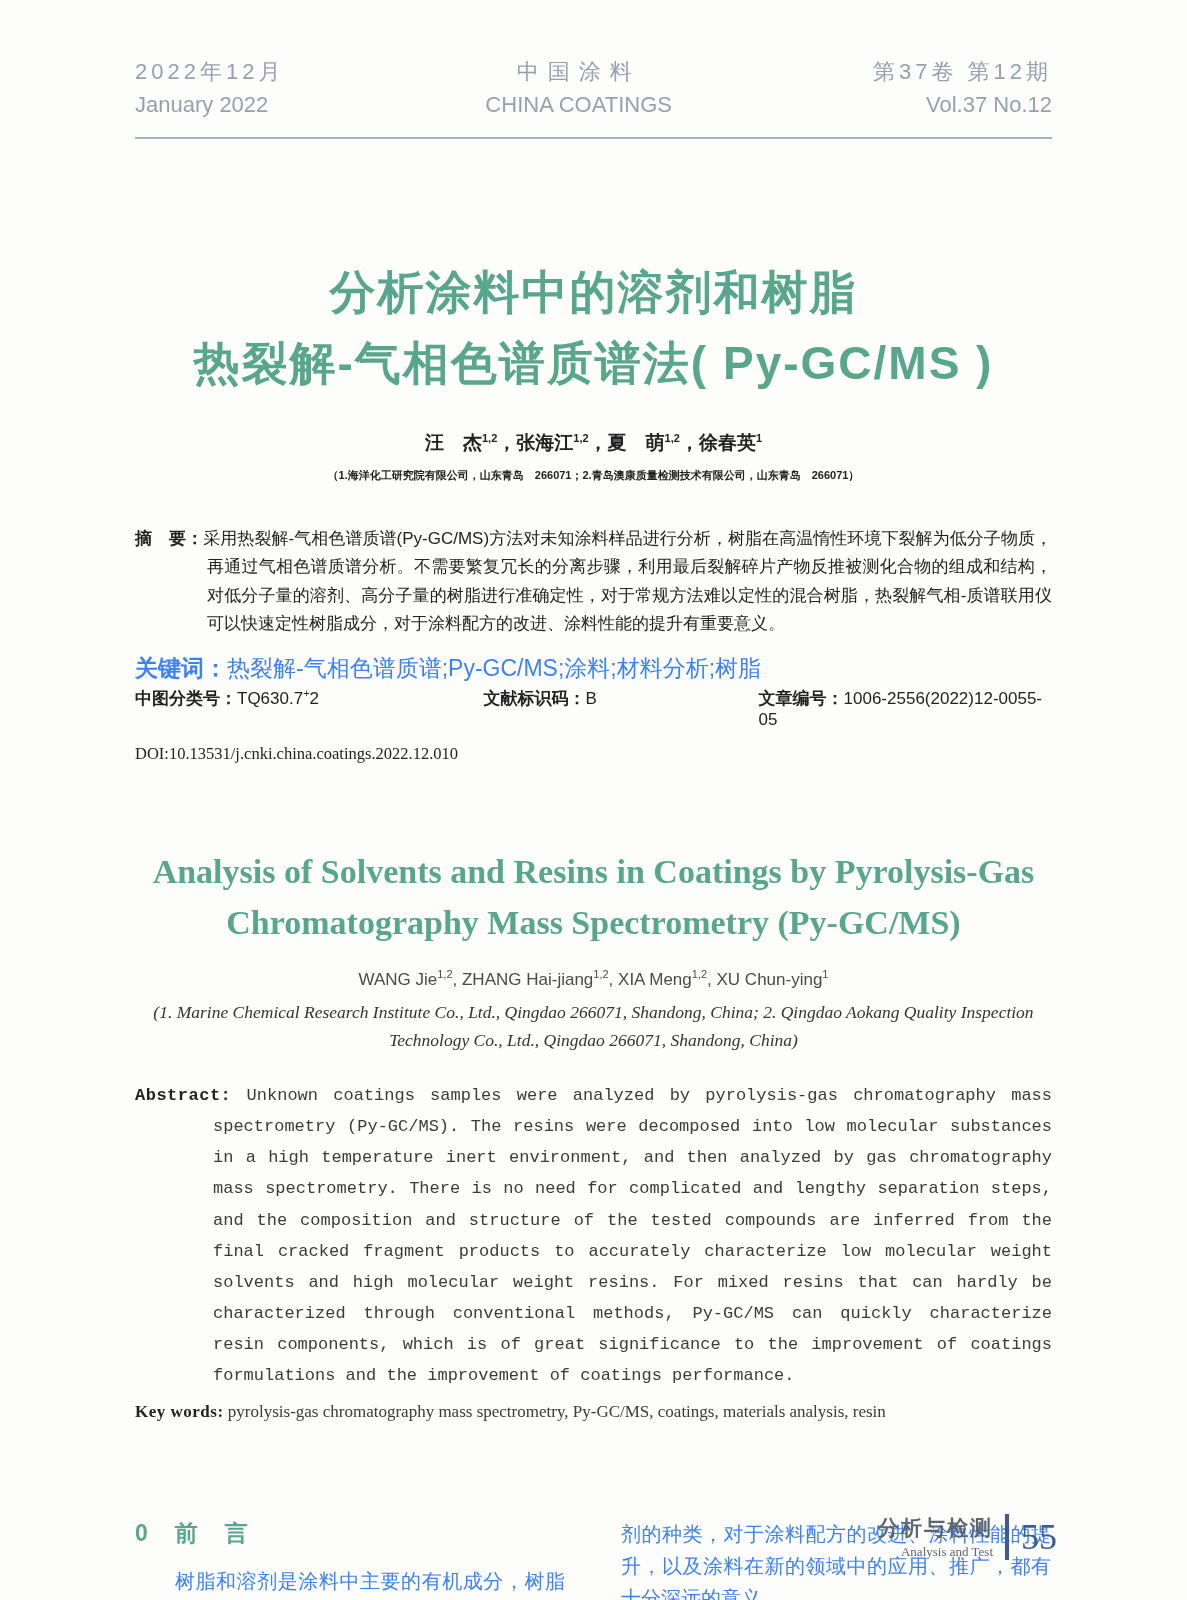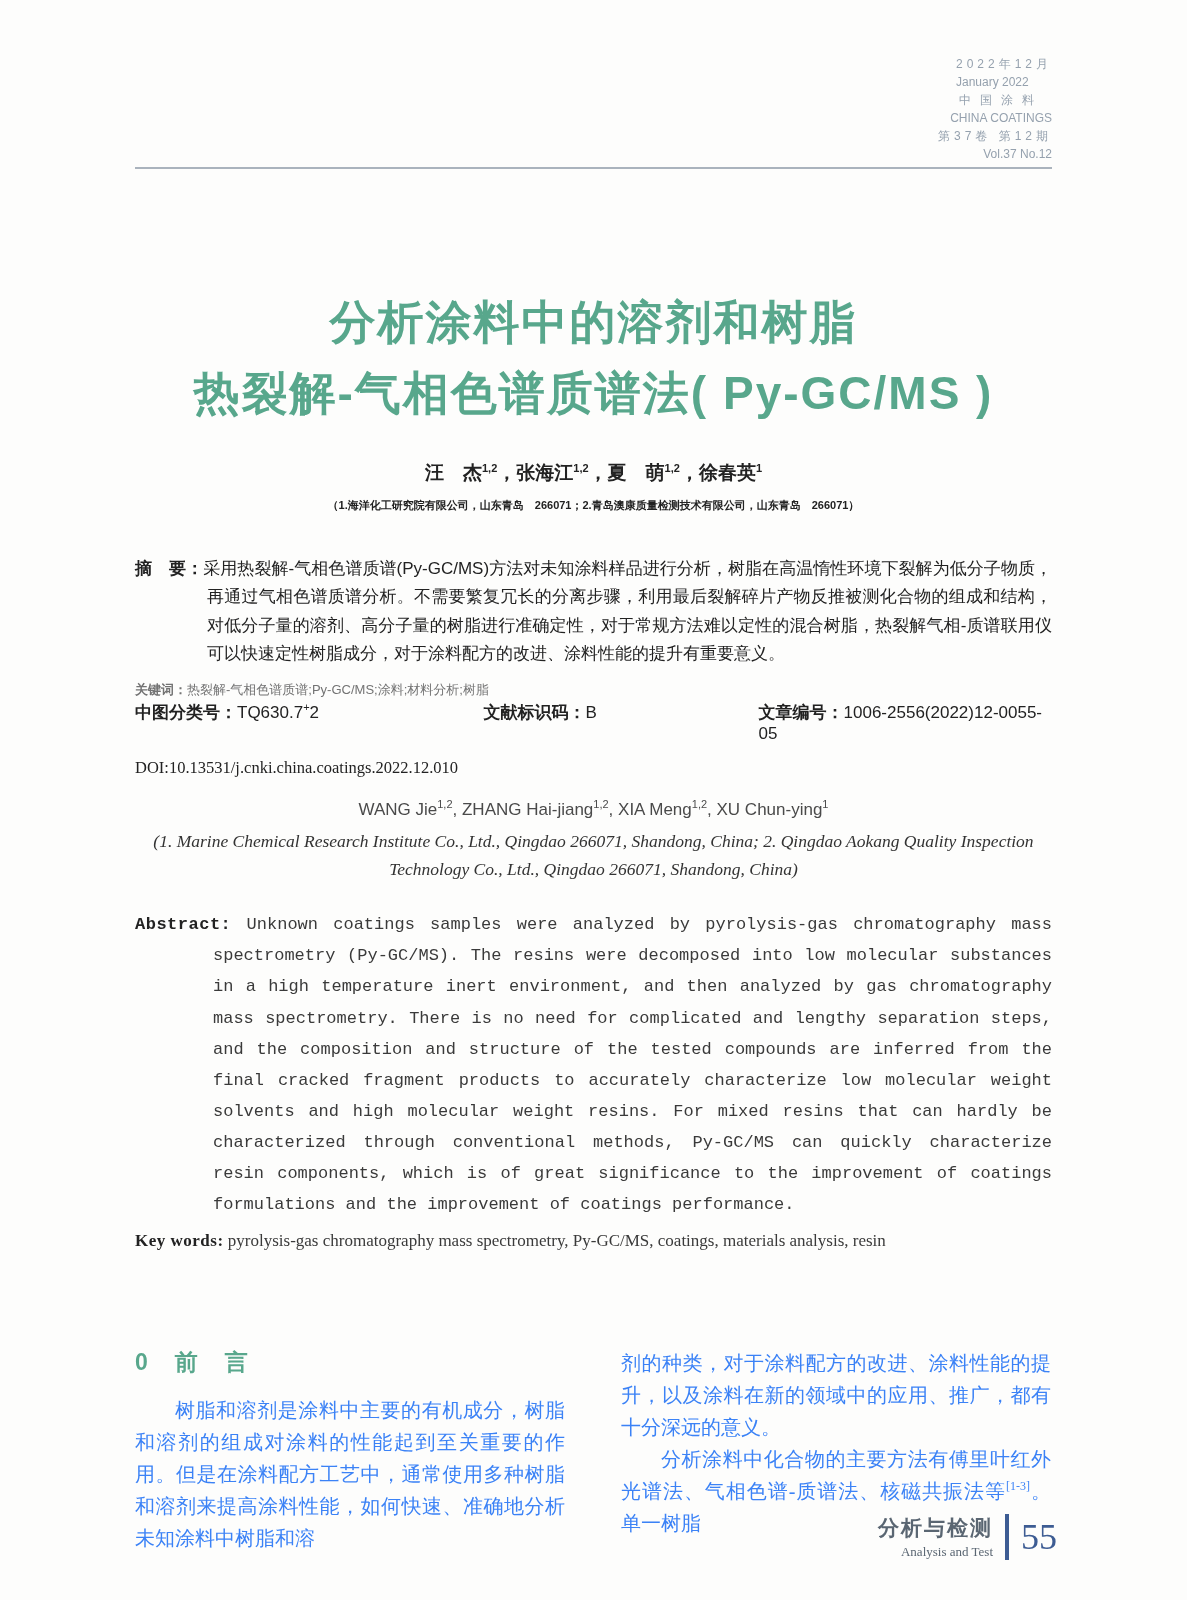--- a/index.html
+++ b/index.html
@@ -13,24 +13,23 @@
     color:#1d1d1d;
     overflow:hidden;
   }
   .inner { padding:55px 135px 0 135px; }
 
   
   .journal-header {
     display:flex; justify-content:space-between; align-items:flex-end;
     color:#95a1ae;
     font-family:"Liberation Sans", sans-serif;
-    font-size:12px; line-height:1.5;
-    padding-bottom:4px;
+    font-size:22px; line-height:1.5;
+    padding-bottom:16px;
     border-bottom:2px solid #aab3bd;
-    flex-direction:column;
   }
   .jh-left { text-align:left; }
   .jh-center { text-align:center; }
   .jh-right { text-align:right; }
   .jh-cn { letter-spacing:4px; }
   .jh-center .jh-cn { letter-spacing:9px; }
 
   
   .title-cn {
     margin-top:118px;
@@ -58,21 +57,21 @@
     margin-top:42px;
     font-family:"Liberation Sans", sans-serif;
     font-size:17px; line-height:1.68; color:#222;
     text-align:justify;
     padding-left:72px; text-indent:-72px;
   }
   .abstract-cn .lbl, .kw-cn .lbl { font-weight:bold; }
   .kw-cn {
     margin-top:10px;
     font-family:"Liberation Sans", sans-serif;
-    font-size:13px; line-height:1.68; color:#737373;
+    font-size:23px; line-height:1.68; color:#3b82f6;
     padding-left:62px; text-indent:-62px;
   }
   .meta-row {
     display:grid; grid-template-columns:38% 30% 32%;
     font-family:"Liberation Sans", sans-serif;
     font-size:17px; color:#222;
   }
   .meta-row .lbl { font-weight:bold; }
   .meta-row sup { font-size:11px; }
   .doi-line {
@@ -199,20 +198,24 @@
     <p class="kw-cn"><span class="lbl">关键词：</span><span>热裂解-气相色谱质谱;Py-GC/MS;涂料;材料分析;树脂</span></p>
 
     <div class="meta-row">
       <div><span class="lbl">中图分类号：</span><span>TQ630.7</span><sup>+</sup><span>2</span></div>
       <div><span class="lbl">文献标识码：</span><span>B</span></div>
       <div><span class="lbl">文章编号：</span><span>1006-2556(2022)12-0055-05</span></div>
     </div>
 
     <div class="doi-line">DOI:10.13531/j.cnki.china.coatings.2022.12.010</div>
 
+    <h2 class="title-en">
+      <span style="display:block">Analysis of Solvents and Resins in Coatings by Pyrolysis-Gas</span>
+      <span style="display:block">Chromatography Mass Spectrometry (Py-GC/MS)</span>
+    </h2>
 
     <div class="authors-en">
       <span>WANG Jie</span><sup>1,2</sup><span>, </span><span>ZHANG Hai-jiang</span><sup>1,2</sup><span>, </span><span>XIA Meng</span><sup>1,2</sup><span>, </span><span>XU Chun-ying</span><sup>1</sup>
     </div>
 
     <div class="affil-en">(1. Marine Chemical Research Institute Co., Ltd., Qingdao 266071, Shandong, China; 2. Qingdao Aokang Quality Inspection Technology Co., Ltd., Qingdao 266071, Shandong, China)</div>
 
     <p class="abstract-en"><span class="lbl">Abstract:</span><span> </span><span>Unknown coatings samples were analyzed by pyrolysis-gas chromatography mass spectrometry (Py-GC/MS). The resins were decomposed into low molecular substances in a high temperature inert environment, and then analyzed by gas chromatography mass spectrometry. There is no need for complicated and lengthy separation steps, and the composition and structure of the tested compounds are inferred from the final cracked fragment products to accurately characterize low molecular weight solvents and high molecular weight resins. For mixed resins that can hardly be characterized through conventional methods, Py-GC/MS can quickly characterize resin components, which is of great significance to the improvement of coatings formulations and the improvement of coatings performance.</span></p>
 
     <p class="kw-en"><span class="lbl">Key words:</span><span> </span><span>pyrolysis-gas chromatography mass spectrometry, Py-GC/MS, coatings, materials analysis, resin</span></p>

